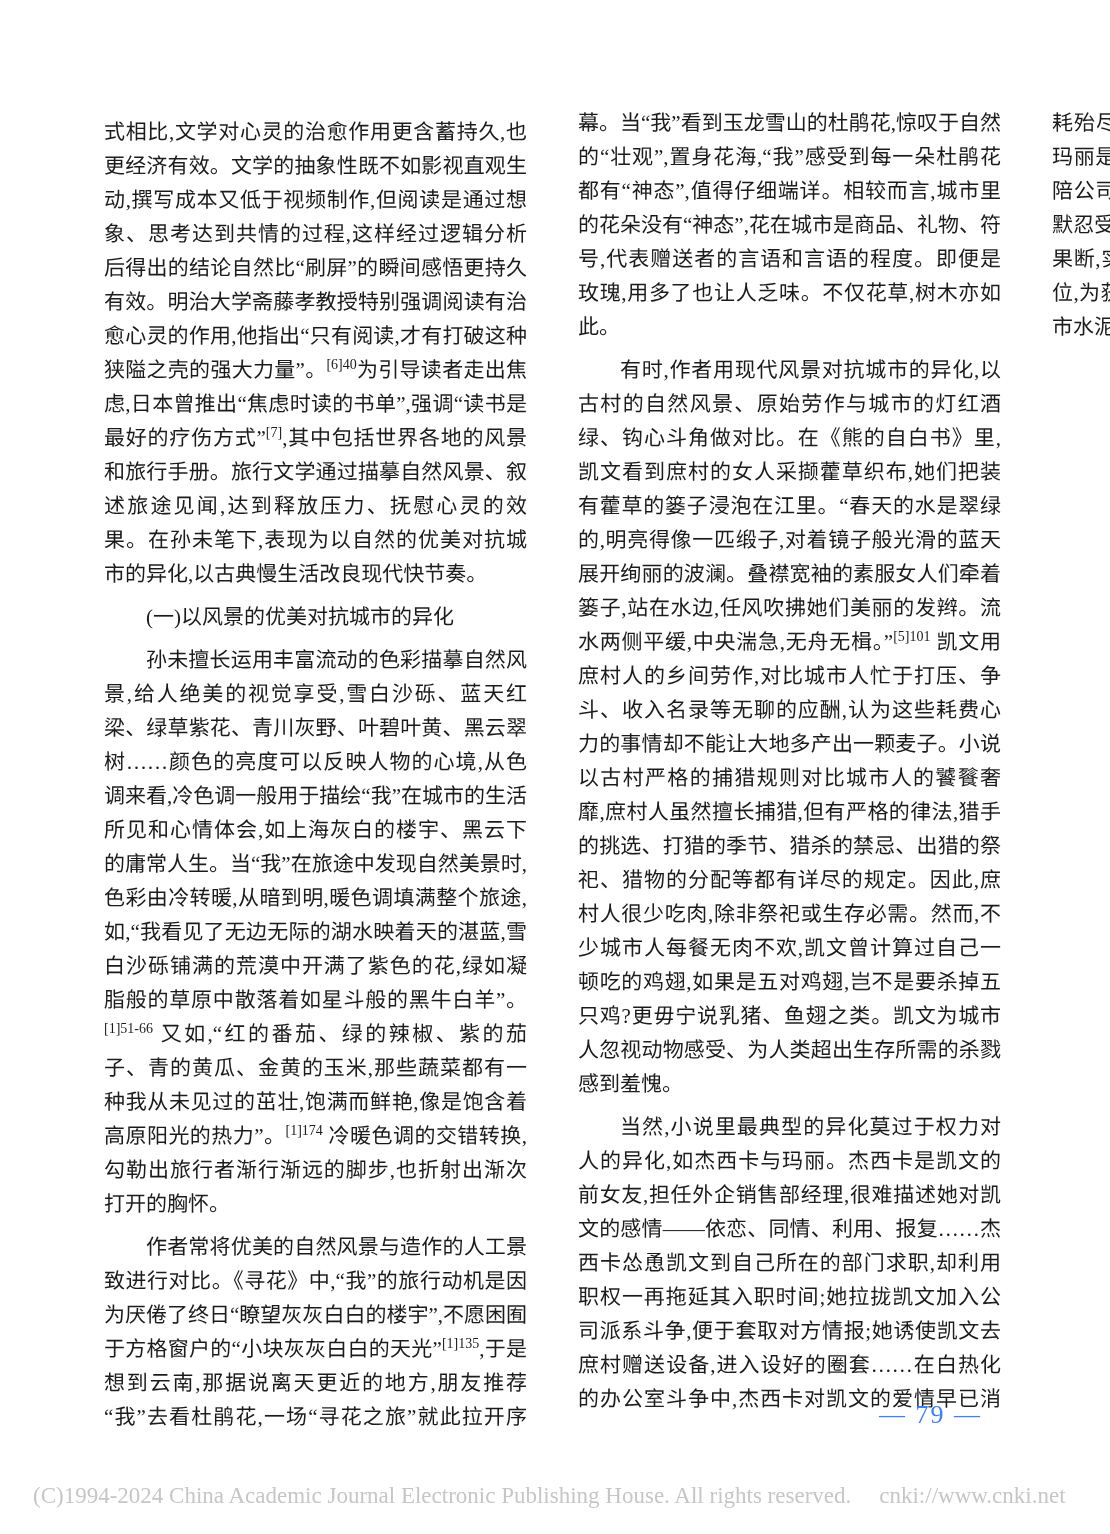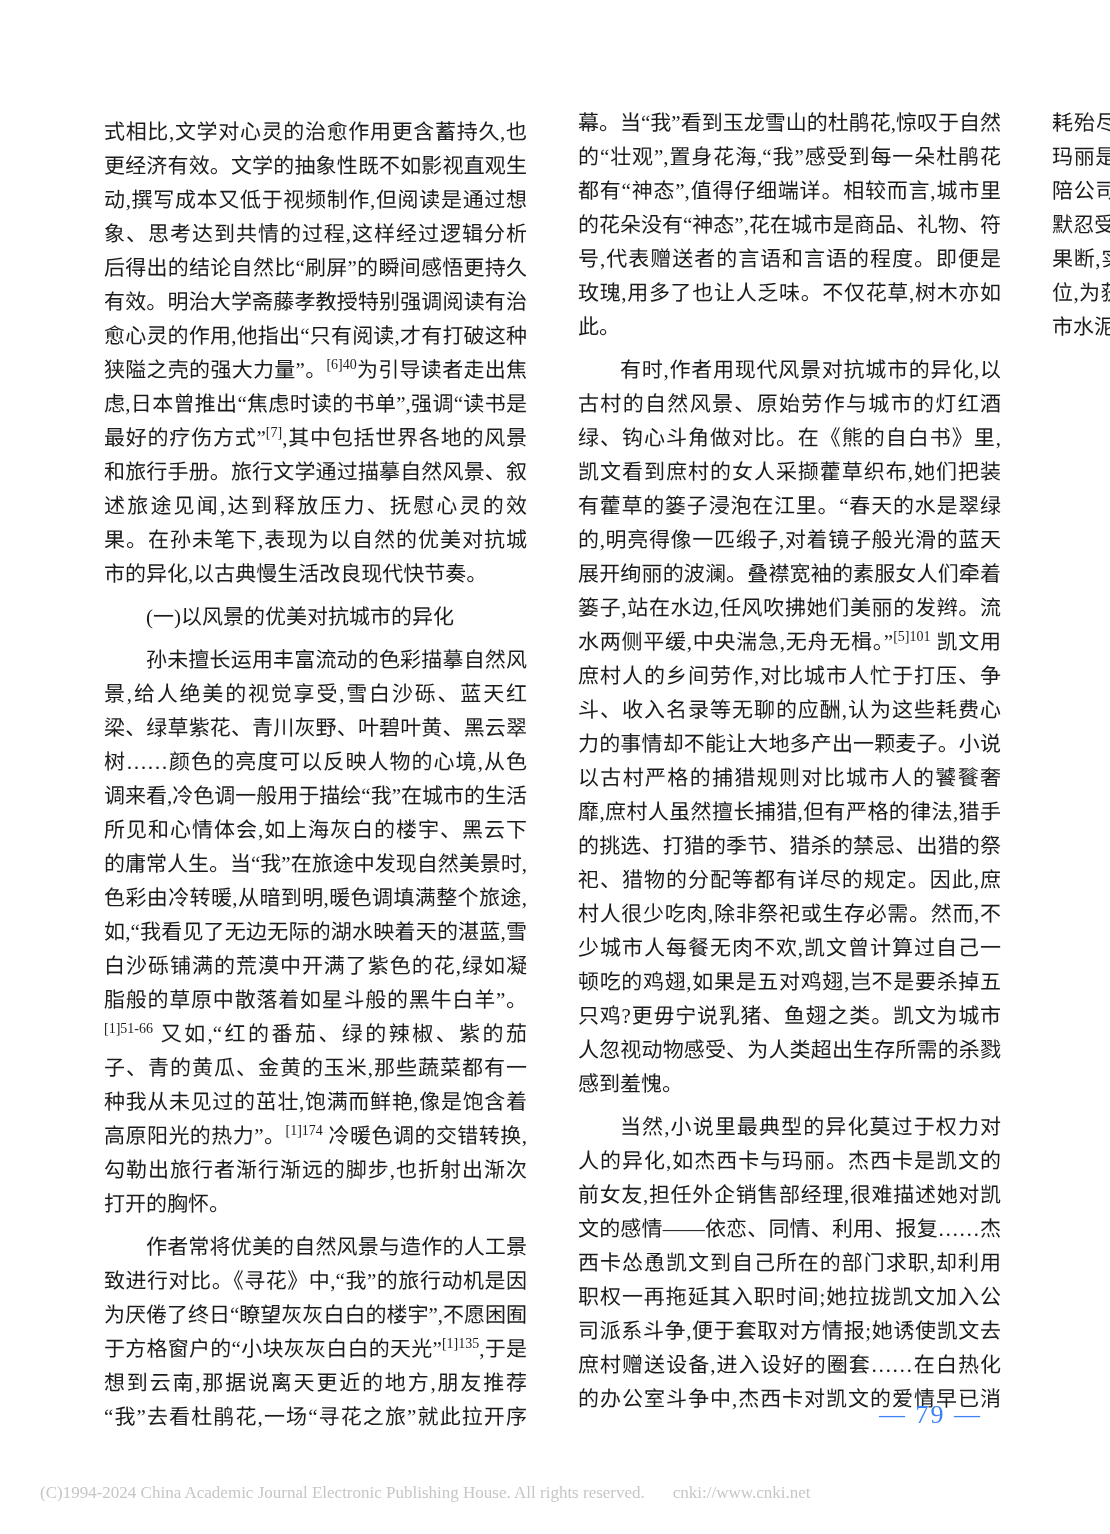--- a/index.html
+++ b/index.html
@@ -18,22 +18,22 @@
   .article-body p.subheading{text-indent:2em;font-family:Liberation Serif, serif;}
   .article-body sup{
     font-size:14px;line-height:0;vertical-align:super;letter-spacing:0;font-family:Liberation Serif, serif;
   }
   .page-number{
     position:absolute;top:1400px;left:578px;width:432px;
     text-align:right;padding-right:28px;box-sizing:border-box;
     font-size:26px;color:#3b82f6;letter-spacing:2px;
   }
   .scan-footer{
-    position:absolute;left:40px;top:1483px;width:1060px;
-    font-size:17px;color:#c6c6c6;
+    position:absolute;left:33px;top:1483px;width:1060px;
+    font-size:23px;color:#c6c6c6;
     display:flex;gap:28px;white-space:nowrap;
   }
 </style>
 </head>
 <body>
 
 <div class="article-body">
     <p class="no-indent">式相比,文学对心灵的治愈作用更含蓄持久,也更经济有效。文学的抽象性既不如影视直观生动,撰写成本又低于视频制作,但阅读是通过想象、思考达到共情的过程,这样经过逻辑分析后得出的结论自然比“刷屏”的瞬间感悟更持久有效。明治大学斋藤孝教授特别强调阅读有治愈心灵的作用,他指出“只有阅读,才有打破这种狭隘之壳的强大力量”。<sup>[6]40</sup>为引导读者走出焦虑,日本曾推出“焦虑时读的书单”,强调“读书是最好的疗伤方式”<sup>[7]</sup>,其中包括世界各地的风景和旅行手册。旅行文学通过描摹自然风景、叙述旅途见闻,达到释放压力、抚慰心灵的效果。在孙未笔下,表现为以自然的优美对抗城市的异化,以古典慢生活改良现代快节奏。</p>
     <p class="subheading">(一)以风景的优美对抗城市的异化</p>
     <p>孙未擅长运用丰富流动的色彩描摹自然风景,给人绝美的视觉享受,雪白沙砾、蓝天红梁、绿草紫花、青川灰野、叶碧叶黄、黑云翠树……颜色的亮度可以反映人物的心境,从色调来看,冷色调一般用于描绘“我”在城市的生活所见和心情体会,如上海灰白的楼宇、黑云下的庸常人生。当“我”在旅途中发现自然美景时,色彩由冷转暖,从暗到明,暖色调填满整个旅途,如,“我看见了无边无际的湖水映着天的湛蓝,雪白沙砾铺满的荒漠中开满了紫色的花,绿如凝脂般的草原中散落着如星斗般的黑牛白羊”。<sup>[1]51-66</sup> 又如,“红的番茄、绿的辣椒、紫的茄子、青的黄瓜、金黄的玉米,那些蔬菜都有一种我从未见过的茁壮,饱满而鲜艳,像是饱含着高原阳光的热力”。<sup>[1]174</sup> 冷暖色调的交错转换,勾勒出旅行者渐行渐远的脚步,也折射出渐次打开的胸怀。</p>

